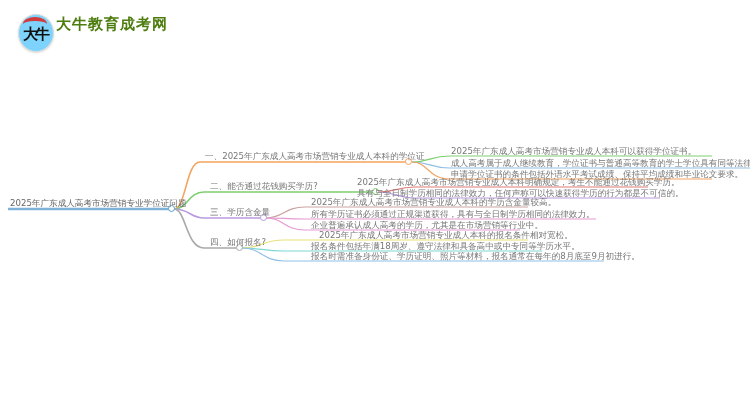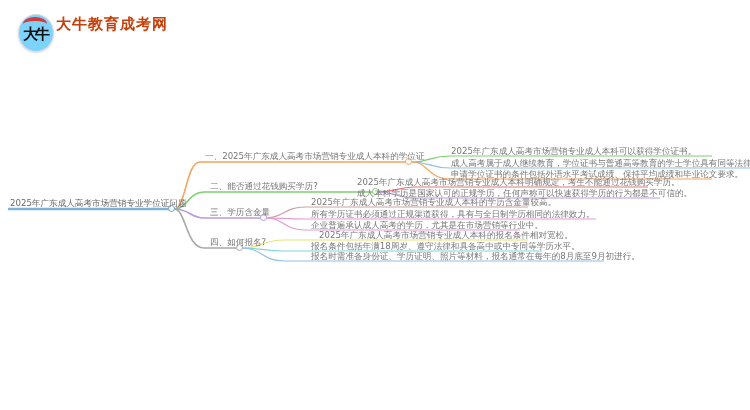--- a/index.html
+++ b/index.html
@@ -5,21 +5,21 @@
   html, body { margin:0; padding:0; }
   body { width:750px; height:410px; background:#ffffff; position:relative; overflow:hidden;
          font-family: "DejaVu Sans", sans-serif; }
   .logo { position:absolute; left:18px; top:14px; width:180px; height:40px; }
   .logo-badge { position:absolute; left:0; top:0; width:34px; height:36px; border-radius:50%;
                 background:#7dd3fc; border:1px solid #ddd; box-shadow:0 1px 2px rgba(0,0,0,0.15); }
   .logo-badge .arc { position:absolute; left:4px; top:2px; width:24px; height:10px;
                      border-top:4px solid #d23b3b; border-radius:50% 50% 0 0; }
   .logo-badge .glyph { position:absolute; left:4px; top:10px; font-size:15px; font-weight:bold;
                        color:#111; font-family:"DejaVu Serif", serif; letter-spacing:-3px; }
-  .logo-title { position:absolute; left:38px; top:1px; font-size:15px; font-weight:bold; color:#c2410c;
+  .logo-title { position:absolute; left:38px; top:1px; font-size:15px; font-weight:bold; color:#4d7c0f;
                 white-space:nowrap; letter-spacing:1px; }
   .logo-url { position:absolute; left:38px; top:21px; font-size:11px; color:#2e8b3a; white-space:nowrap;
               font-family:"DejaVu Sans", sans-serif; letter-spacing:0.5px; }
   svg.map { position:absolute; left:0; top:0; }
   .t { position:absolute; font-size:8.6px; color:#777; white-space:nowrap; line-height:10px; }
   .root { font-size:8.6px; color:#666; }
   .node-dot { position:absolute; width:7px; height:7px; border-radius:50%; background:#fff; box-sizing:border-box; }
 </style>
 </head>
 <body>
@@ -68,21 +68,21 @@
 <div class="t" style="left:205px;top:151px;">一、2025年广东成人高考市场营销专业成人本科的学位证</div>
 <div class="t" style="left:210px;top:181px;">二、能否通过花钱购买学历?</div>
 <div class="t" style="left:210px;top:207px;">三、学历含金量</div>
 <div class="t" style="left:210px;top:237px;">四、如何报名?</div>
 
 <div class="t" style="left:451px;top:146px;">2025年广东成人高考市场营销专业成人本科可以获得学位证书。</div>
 <div class="t" style="left:451px;top:158px;">成人高考属于成人继续教育，学位证书与普通高等教育的学士学位具有同等法律效力。</div>
 <div class="t" style="left:451px;top:169px;">申请学位证书的条件包括外语水平考试成绩、保持平均成绩和毕业论文要求。</div>
 
 <div class="t" style="left:357px;top:177px;">2025年广东成人高考市场营销专业成人本科明确规定，考生不能通过花钱购买学历。</div>
-<div class="t" style="left:357px;top:188px;">成人本科学历是国家认可的正规学历，任何声称可以快速获得学历的行为都是不可信的。</div>
+<div class="t" style="left:357px;top:188px;">具有与全日制学历相同的法律效力，任何声称可以快速获得学历的行为都是不可信的。</div>
 
 <div class="t" style="left:311px;top:197px;">2025年广东成人高考市场营销专业成人本科的学历含金量较高。</div>
 <div class="t" style="left:311px;top:209px;">所有学历证书必须通过正规渠道获得，具有与全日制学历相同的法律效力。</div>
 <div class="t" style="left:311px;top:220px;">企业普遍承认成人高考的学历，尤其是在市场营销等行业中。</div>
 
 <div class="t" style="left:319px;top:230px;">2025年广东成人高考市场营销专业成人本科的报名条件相对宽松。</div>
 <div class="t" style="left:311px;top:241px;">报名条件包括年满18周岁、遵守法律和具备高中或中专同等学历水平。</div>
 <div class="t" style="left:311px;top:251px;">报名时需准备身份证、学历证明、照片等材料，报名通常在每年的8月底至9月初进行。</div>
 
 </body></html>

